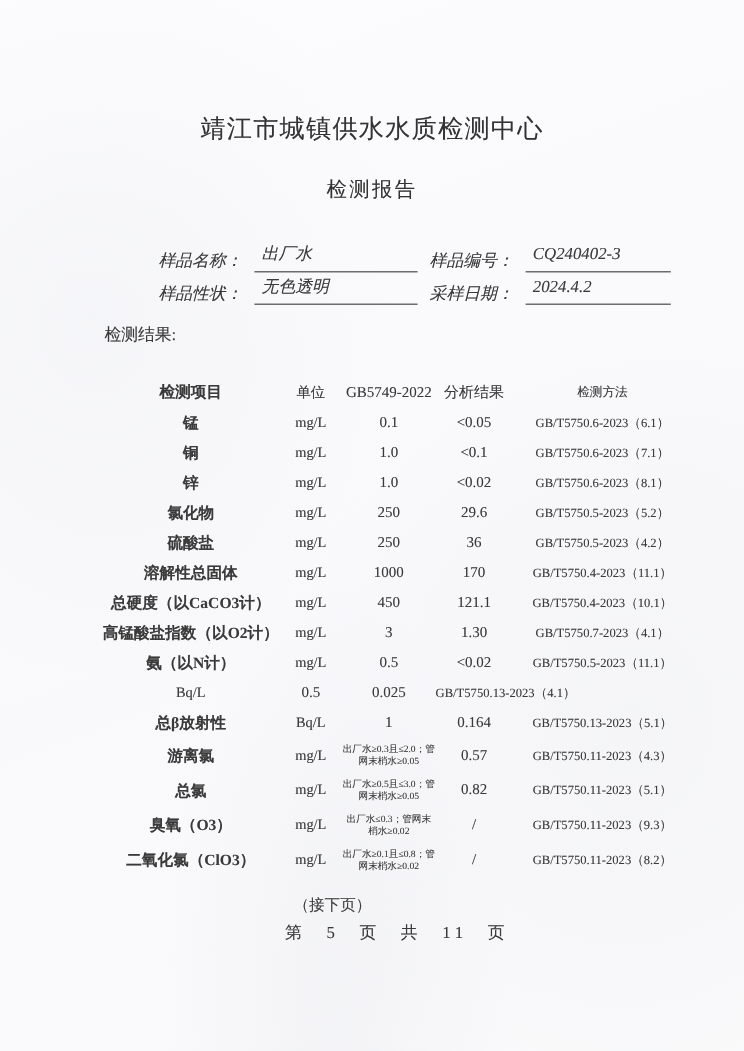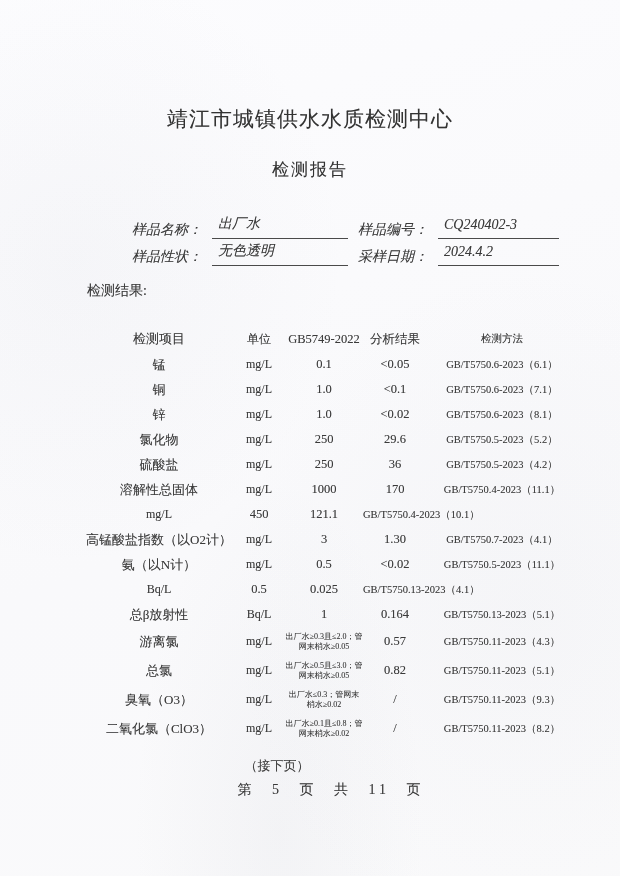--- a/index.html
+++ b/index.html
@@ -12,22 +12,22 @@
     position:relative;width:620px;height:876px;overflow:hidden;
     color:#3a3a3a;
     background:
       radial-gradient(ellipse at 12% 30%, rgba(170,175,190,0.07), transparent 35%),
       radial-gradient(ellipse at 85% 70%, rgba(170,175,190,0.06), transparent 40%),
       radial-gradient(ellipse at 45% 95%, rgba(160,165,180,0.08), transparent 30%),
       linear-gradient(160deg,#fcfcfe 0%,#f9f9fb 55%,#fafafb 100%);
     text-shadow:0 0 0.5px rgba(60,60,60,0.35);
   }
   .org-title{
-    padding-top:64px;text-align:center;
-    font-size:21px;letter-spacing:1px;color:#333;margin-top:41px;
+    padding-top:93px;text-align:center;
+    font-size:21px;letter-spacing:1px;color:#333;
   }
   .report-title{
     margin-top:25px;text-align:center;
     font-size:17px;letter-spacing:2px;color:#333;
   }
   .info{margin:31px 0 0 132px;font-size:14px;}
   .info-row{display:flex;align-items:flex-end;height:27px;font-style:italic;}
   .ilbl{display:inline-block;width:80px;white-space:nowrap;}
   .ival{
     display:inline-block;width:130px;border-bottom:1px solid #4a4a4a;
@@ -38,21 +38,21 @@
   .results-label{margin:16px 0 0 87px;font-size:14px;}
   .rtable{margin:26px 0 0 85px;width:492px;}
   .tr{
     display:grid;grid-template-columns:148px 52px 78px 64px 150px;
     align-items:center;min-height:25px;
   }
   .td{text-align:center;}
   .thead{font-size:14px;min-height:26px;}
   .thead .limit{font-size:11.5px;}
   .thead .td{font-weight:normal;}
-  .td.item{font-size:13px;white-space:nowrap;}
+  .td.item{font-size:13px;white-space:nowrap;font-weight:bold;}
   .td.unit{font-size:12px;}
   .td.limit{font-size:12.5px;}
   .td.result{font-size:12.5px;}
   .td.method{font-size:10.5px;white-space:nowrap;}
   .td.limit.small{font-size:8px;line-height:1.25;padding:2px 0;}
   .tr.tall{min-height:29px;}
   .continue-note{
     margin:14px 66px 0 0;text-align:center;font-size:13px;color:#3f3f3f;
   }
   .page-footer{
@@ -138,20 +138,21 @@
 
   <div class="tr">
     <div class="td item">溶解性总固体</div>
     <div class="td unit">mg/L</div>
     <div class="td limit">1000</div>
     <div class="td result">170</div>
     <div class="td method">GB/T5750.4-2023（11.1）</div>
   </div>
 
   <div class="tr">
+    <div class="td item">总硬度（以CaCO3计）</div>
     <div class="td unit">mg/L</div>
     <div class="td limit">450</div>
     <div class="td result">121.1</div>
     <div class="td method">GB/T5750.4-2023（10.1）</div>
   </div>
 
   <div class="tr">
     <div class="td item">高锰酸盐指数（以O2计）</div>
     <div class="td unit">mg/L</div>
     <div class="td limit">3</div>

